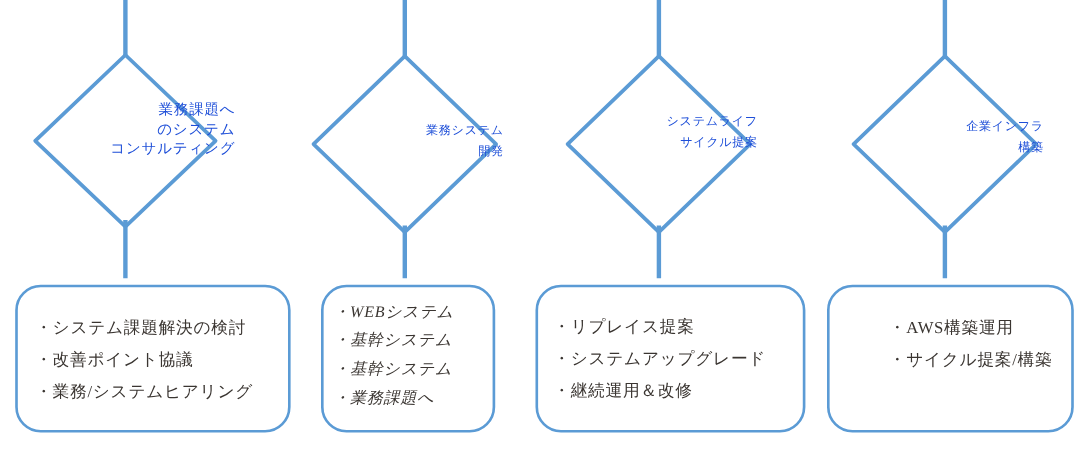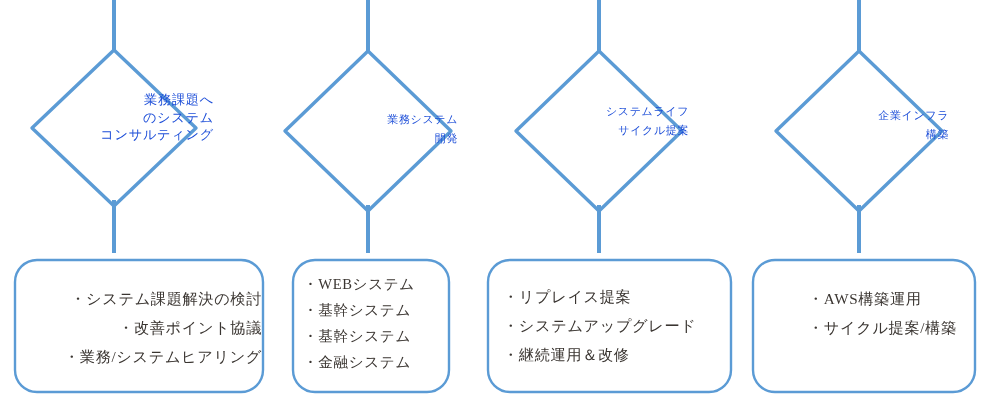--- a/index.html
+++ b/index.html
@@ -107,31 +107,31 @@
 
   <div class="diamond-label big" style="left:278px; top:110px; width:180px;">業務システム
 開発</div>
 
   <div class="diamond-label big" style="left:509px; top:103px; width:180px;font-family:Liberation Mono, monospace;">システムライフ
 サイクル提案</div>
 
   <div class="diamond-label big" style="left:769px; top:106px; width:180px;">企業インフラ
 構築</div>
 
-  <div class="box-list" style="left:32px; top:284px; width:230px;text-align:right;">
+  <div class="box-list" style="left:32px; top:284px; width:230px;">
     <div class="list-item">・システム課題解決の検討</div>
     <div class="list-item">・改善ポイント協議</div>
     <div class="list-item">・業務/システムヒアリング</div>
   </div>
 
-  <div class="box-list compact" style="left:303px; top:272px; width:150px;">
+  <div class="box-list compact" style="left:303px; top:272px; width:150px;font-style:italic;">
     <div class="list-item">・WEBシステム</div>
     <div class="list-item">・基幹システム</div>
     <div class="list-item">・基幹システム</div>
-    <div class="list-item">・金融システム</div>
+    <div class="list-item">・業務課題へ</div>
   </div>
 
   <div class="box-list" style="left:503px; top:284px; width:230px;font-family:Liberation Mono, monospace;">
     <div class="list-item">・リプレイス提案</div>
     <div class="list-item">・システムアップグレード</div>
     <div class="list-item">・継続運用＆改修</div>
   </div>
 
   <div class="box-list" style="left:769px; top:284px; width:215px;margin-left:39px;">
     <div class="list-item">・AWS構築運用</div>

